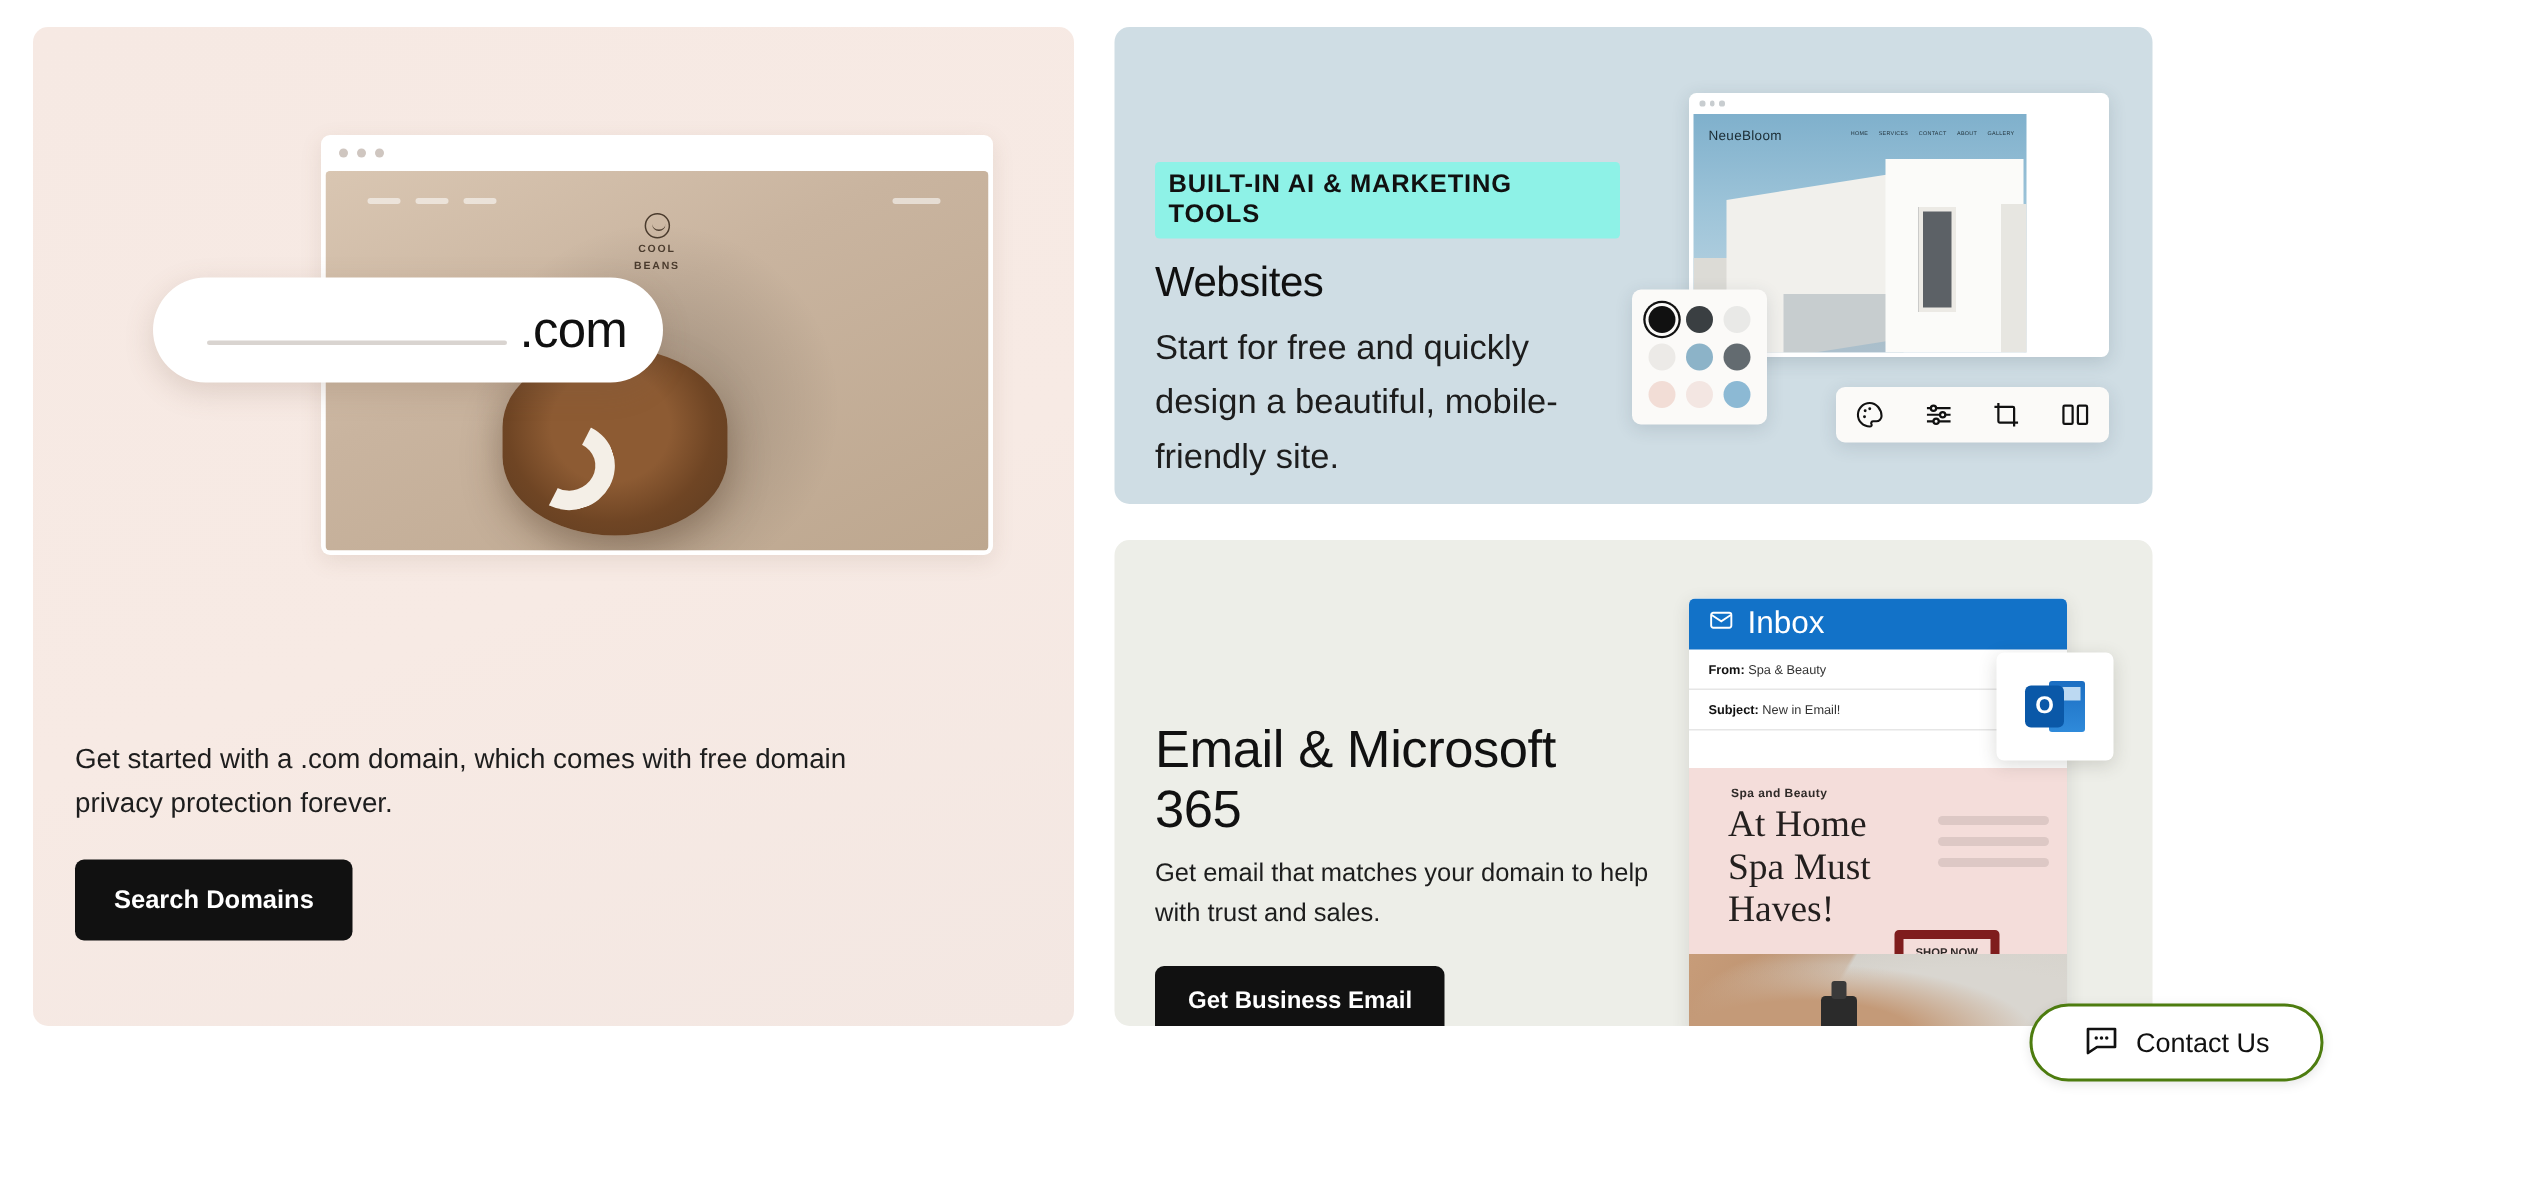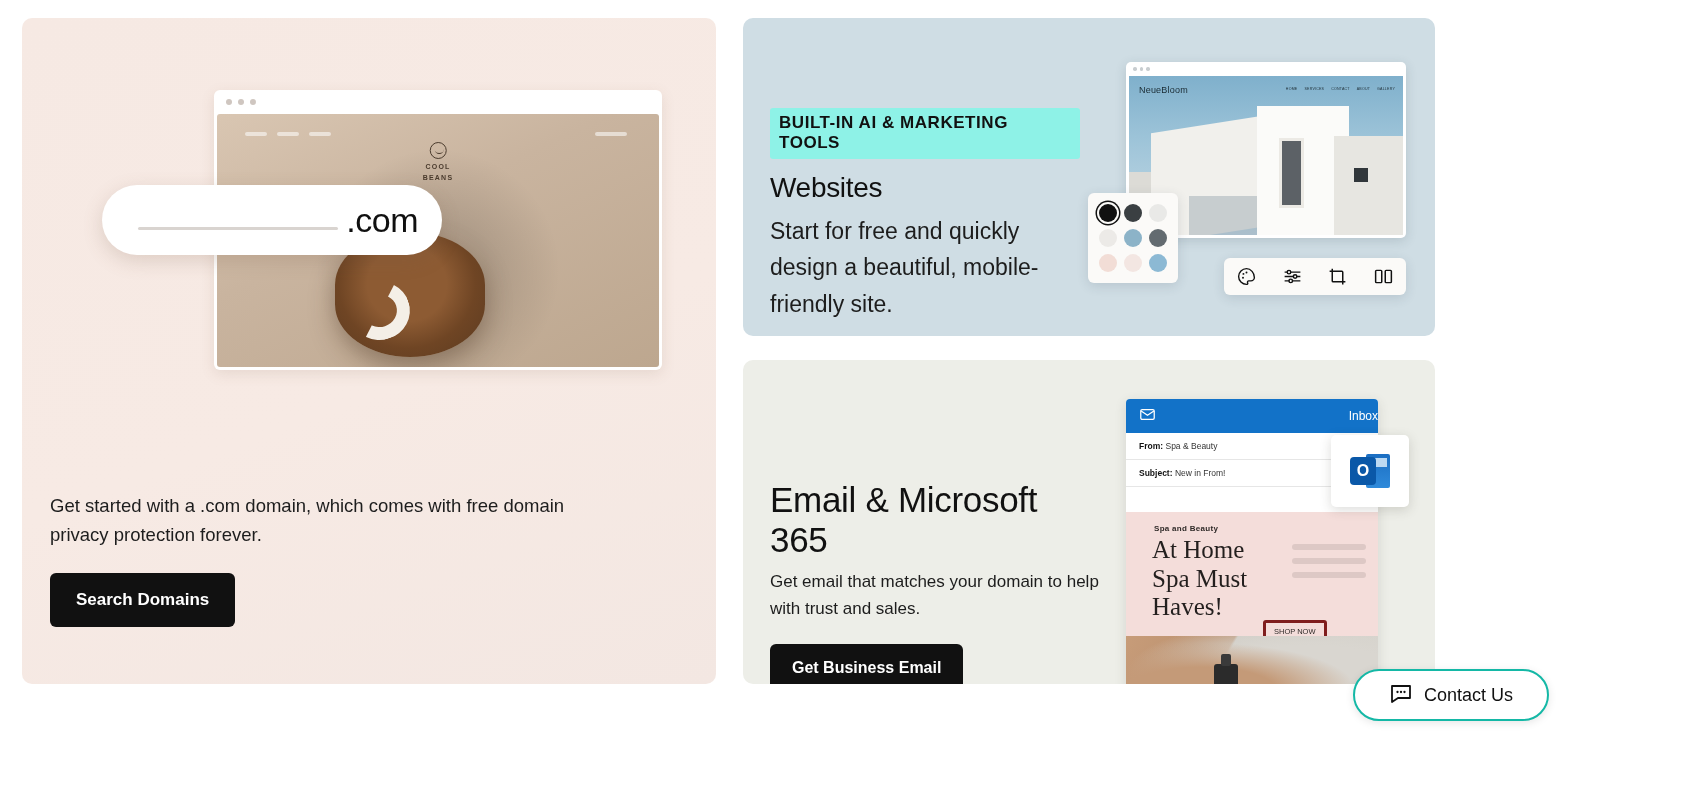--- a/index.html
+++ b/index.html
@@ -102,21 +102,21 @@
   #websites-text .cta{ font-size:16px; padding:15px 22px; margin-top:21px; }
 
   .site-frame{
     position:absolute; left:383px; top:44px; width:280px; height:176px;
     background:#fff; border-radius:5px; box-shadow:0 3px 12px rgba(40,60,75,.16);
     overflow:hidden;
   }
   .site-bar{ height:14px; display:flex; align-items:center; gap:3px; padding-left:7px; }
   .site-bar .d{ width:3.5px;height:3.5px;border-radius:50%;background:#c8cdd0;}
   .site-shot{
-    position:absolute; left:3px; top:14px; width:274px; height:159px; overflow:hidden;
+    position:absolute; left:3px; top:14px; width:222px; height:159px; overflow:hidden;
     background:linear-gradient(180deg,#7fb0cc 0%, #9cc3d8 38%, #c7dbe6 100%);
   }
   .site-logo{ position:absolute; left:10px; top:9px; font-size:9px; color:#1a2b33; font-weight:400; letter-spacing:.2px;}
   .site-nav{ position:absolute; right:8px; top:11px; display:flex; gap:7px; }
   .site-nav span{ font-size:3.6px; color:#22333c; letter-spacing:.2px; }
   .bldg{ position:absolute; }
   .b1{ left:22px; top:48px; width:118px; height:111px; background:#f1f0ec; transform:skewY(-9deg); }
   .b2{ left:128px; top:30px; width:92px; height:129px; background:#fbfbf9; }
   .b3{ left:205px; top:60px; width:72px; height:99px; background:#e7e6e1; }
   .b4{ left:0px;  top:96px; width:40px;  height:63px; background:#dcdbd6; }
@@ -150,36 +150,36 @@
   #email-text .sub{ font-size:17px; }
   #email-text .cta{ font-size:16px; padding:15px 22px; margin-top:21px; }
 
   .mail-frame{
     position:absolute; left:383px; top:39px; width:252px; height:290px;
     background:#fff; border-radius:4px 4px 0 0; overflow:hidden;
     box-shadow:0 3px 12px rgba(60,60,50,.14);
   }
   .mail-head{
     height:34px; background:#1272c8; color:#fff; display:flex; align-items:center;
-    gap:9px; padding-left:13px; font-size:12px;justify-content:space-between;
+    gap:9px; padding-left:13px; font-size:21px;
   }
   .mail-row{ padding:8px 13px; font-size:8.5px; color:#333; border-bottom:1px solid #e6e6e6; }
   .mail-row b{ color:#111; font-weight:700; }
   .mail-body{ background:#f4ddda; position:relative; height:214px; overflow:hidden;margin-top:25px; }
   .promo-kicker{ position:absolute; left:28px; top:12px; font-size:8px; font-weight:700; color:#2f2a28; letter-spacing:.3px;}
   .promo-h{
     position:absolute; left:26px; top:24px; width:130px;
     font-family:"Liberation Serif", serif; font-size:25px; line-height:1.14; color:#231f1e;
   }
   .promo-lines{ position:absolute; right:12px; top:32px; display:flex; flex-direction:column; gap:8px; }
   .promo-lines i{ display:block; width:74px; height:6px; border-radius:3px; background:#ddc8c5; }
   .shopnow{
     position:absolute; left:137px; top:108px;
-    border:3px solid #7f1d1d; border-radius:3px; background:transparent;
-    font-size:7.5px; font-weight:400; color:#2f2a28; padding:4px 8px;
+    border:6px solid #7f1d1d; border-radius:3px; background:transparent;
+    font-size:7.5px; font-weight:700; color:#2f2a28; padding:4px 8px;
     font-family:"Liberation Sans",sans-serif; cursor:pointer;
   }
   .promo-photo{
     position:absolute; left:0; bottom:0; width:252px; height:90px;
     background:
       radial-gradient(ellipse at 30% 60%, #c49a78 0 30%, transparent 62%),
       radial-gradient(ellipse at 72% 40%, #d9d6d0 0 35%, transparent 70%),
       linear-gradient(120deg,#c79c79 0%, #b98f6d 36%, #cfccc5 37%, #d7d4cd 100%);
   }
   .bottle{
@@ -208,21 +208,21 @@
     display:flex; align-items:center; justify-content:center;
   }
   .ol .oval:after{
     content:"O"; color:#fff; font-size:16px; font-weight:700;
     font-family:"Liberation Sans",sans-serif;
   }
 
   
   #contact-us{
     position:absolute; left:1353px; top:669px; width:196px; height:52px;
-    background:#fff; border:2px solid #14b8a6; border-radius:26px;
+    background:#fff; border:2px solid #4d7c0f; border-radius:26px;
     display:flex; align-items:center; justify-content:center; gap:11px;
     cursor:pointer; box-shadow:0 2px 8px rgba(0,0,0,.10);
   }
   #contact-us .label{ font-size:18px; color:#111; }
 </style>
 </head>
 <body>
 
 <div class="page">
 
@@ -357,21 +357,21 @@
           </svg>
         </span>
         <span>Inbox</span>
       </div>
       <div class="mail-row">
         <b>From:</b>
         <span>Spa &amp; Beauty</span>
       </div>
       <div class="mail-row">
         <b>Subject:</b>
-        <span>New in From!</span>
+        <span>New in Email!</span>
       </div>
       <div class="mail-body">
         <div class="promo-kicker">Spa and Beauty</div>
         <div class="promo-h">At Home Spa Must Haves!</div>
         <div class="promo-lines">
           <i></i>
           <i></i>
           <i></i>
         </div>
         <button class="shopnow">SHOP NOW</button>

